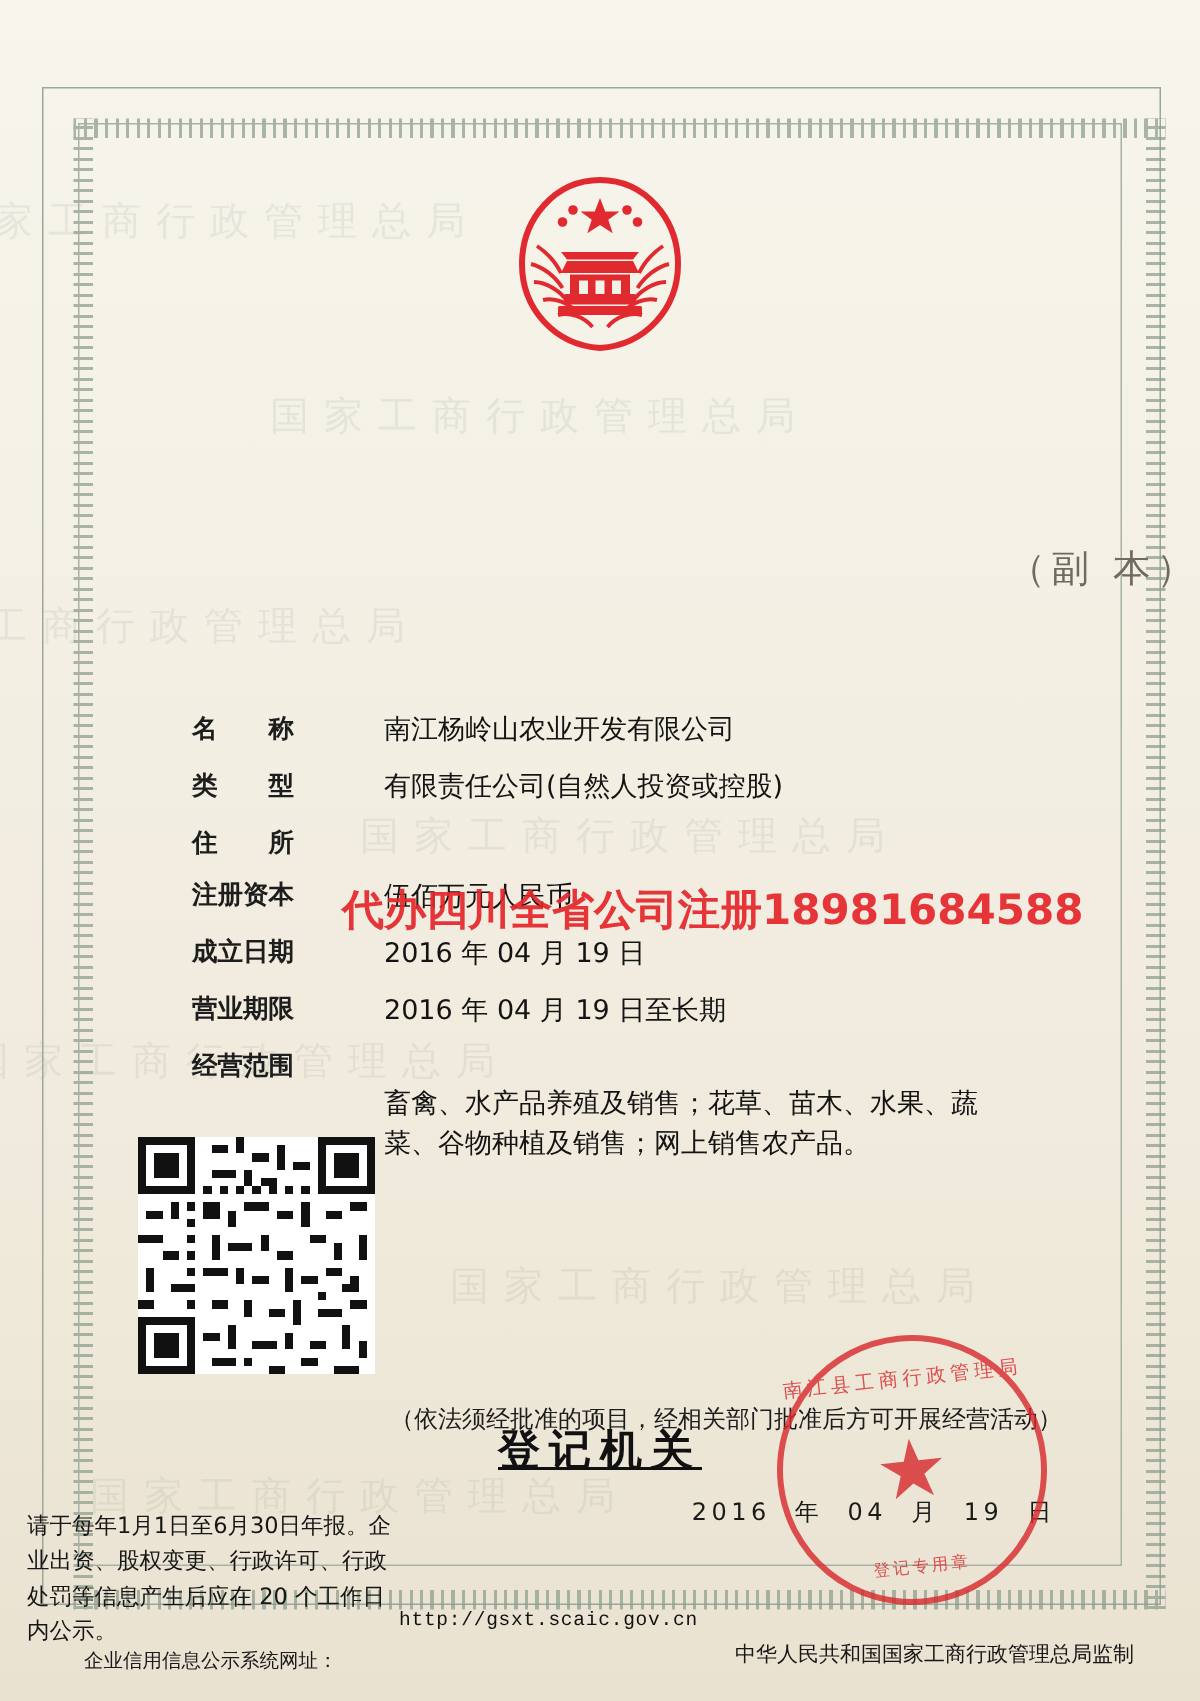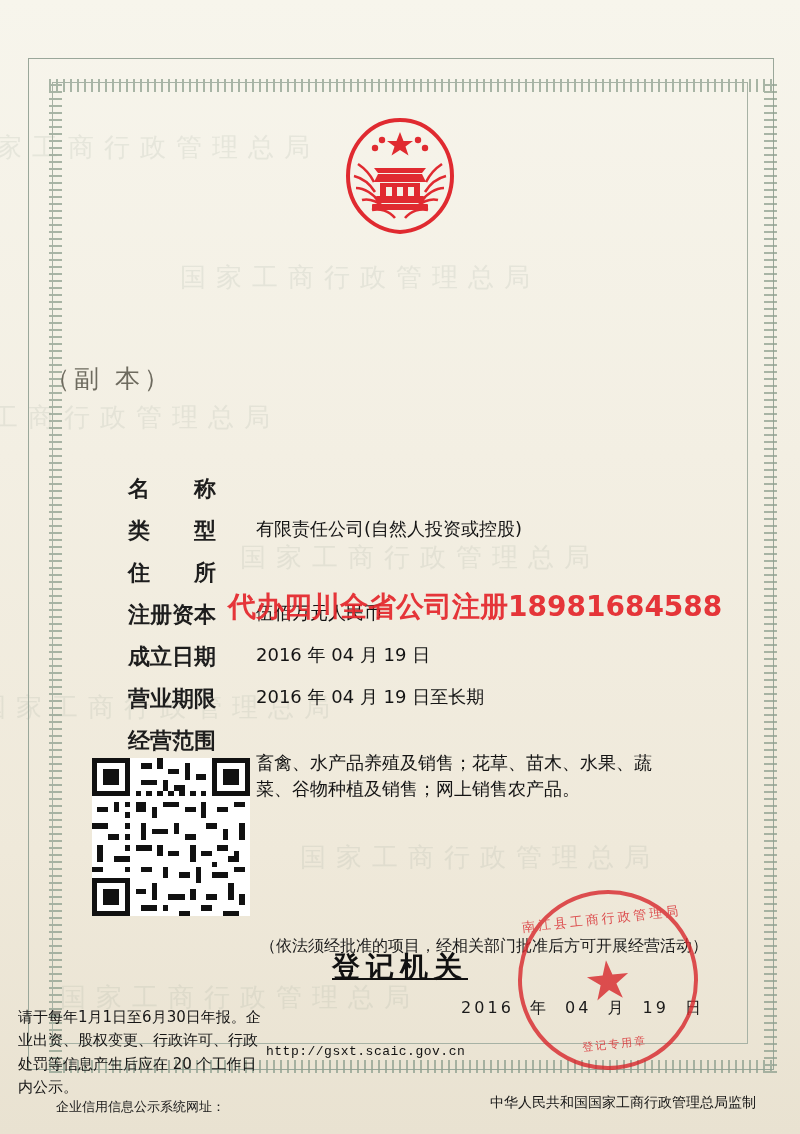--- a/index.html
+++ b/index.html
@@ -93,26 +93,25 @@
     letter-spacing: 22px;
     text-indent: 22px;
     color: #8d6a1f;
     text-shadow: 1px 1px 0 #b79540, 2px 2px 2px rgba(0,0,0,.15);
   }
   .subtitle {
     position: absolute;
     left: 0;
     right: 0;
     top: 362px;
-    text-align: left;
+    text-align: right;
     font-family: "DejaVu Sans", sans-serif;
     font-size: 25px;
     letter-spacing: 4px;
     color: #6e6b5f;
-    padding-left: 45px;
   }
 
   .credit-code {
     position: absolute;
     left: 0;
     right: 0;
     top: 426px;
     text-align: center;
     font-size: 17px;
     color: #2b2b2b;
@@ -139,21 +138,21 @@
   }
   .row {
     display: flex;
     align-items: flex-start;
     margin-bottom: 12px;
     font-family: "DejaVu Sans", sans-serif;
   }
   .row .key {
     width: 120px;
     flex: 0 0 120px;
-    font-size: 22px;
+    font-size: 17px;
     font-weight: bold;
     color: #1d1d1d;
     display: flex;
     justify-content: space-between;
   }
   .row .key.k2 { letter-spacing: 0; }
   .row .val {
     font-size: 18px;
     color: #141414;
     line-height: 1.45;
@@ -268,21 +267,21 @@
     position: absolute;
     left: 56px;
     top: 1098px;
     font-size: 13px;
     color: #1a1a1a;
     font-family: "DejaVu Sans", sans-serif;
   }
   .footer-url {
     position: absolute;
     left: 266px;
-    top: 1044px;
+    top: 1072px;
     font-size: 13px;
     color: #111;
     font-family: "Liberation Mono", "DejaVu Sans Mono", monospace;
     letter-spacing: .5px;
   }
   .footer-right {
     position: absolute;
     right: 44px;
     top: 1094px;
     font-size: 14px;
@@ -345,20 +344,21 @@
       </g>
     </svg>
   </div>
 
   <div class="subtitle">（副 本）</div>
 
 
   <div class="fields">
     <div class="row">
       <div class="key">名　　称</div>
+      <div class="val">南江杨岭山农业开发有限公司</div>
     </div>
     <div class="row">
       <div class="key">类　　型</div>
       <div class="val">有限责任公司(自然人投资或控股)</div>
     </div>
     <div class="row">
       <div class="key">住　　所</div>
     </div>
     <div class="row">
       <div class="key">注册资本</div>

